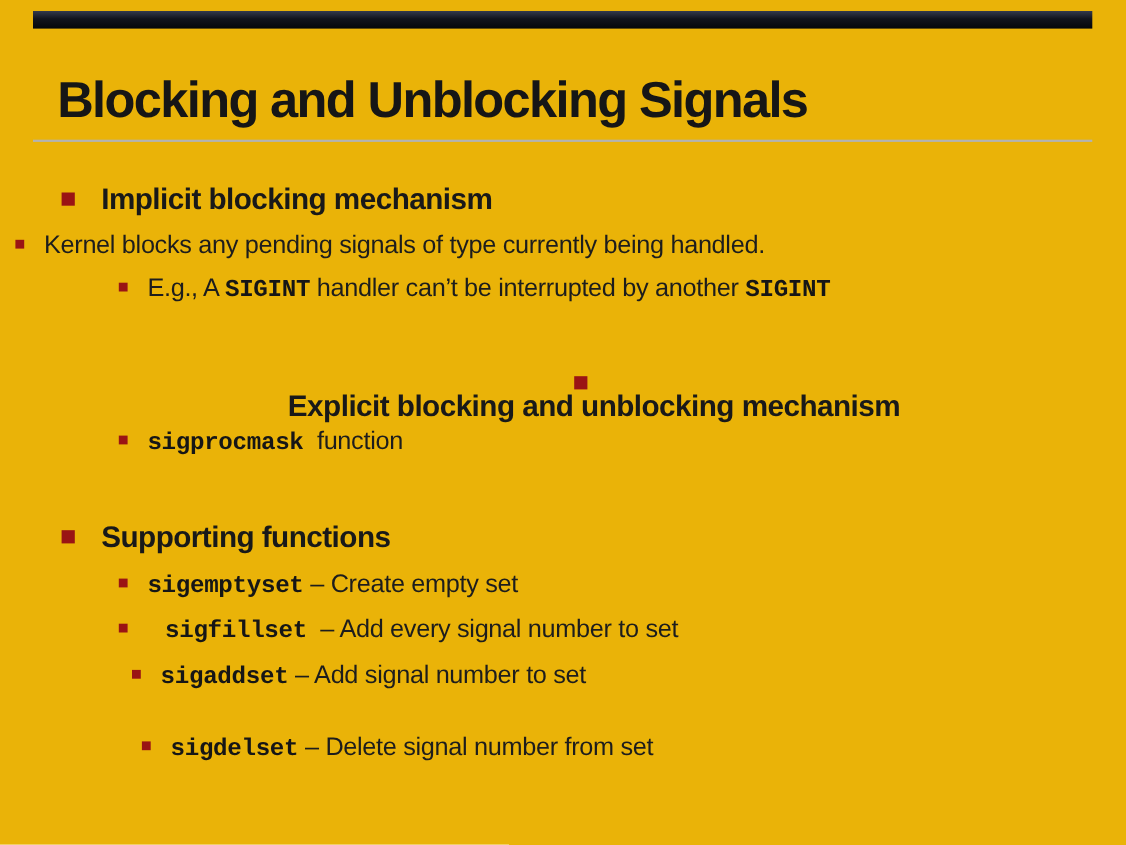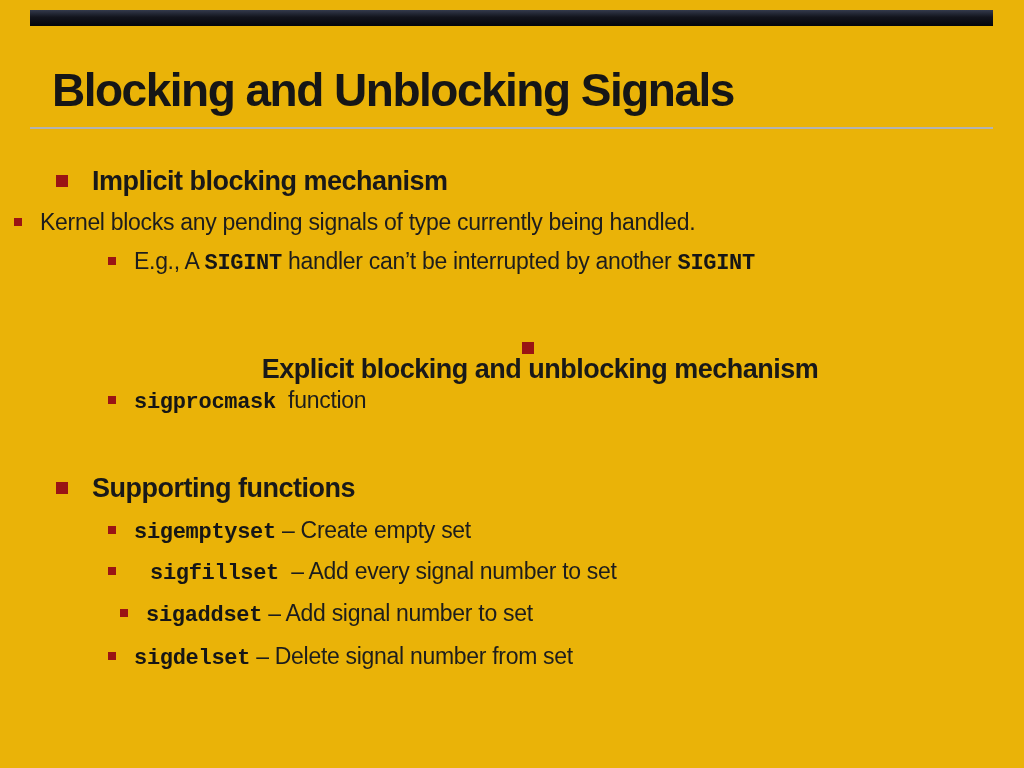--- a/index.html
+++ b/index.html
@@ -122,18 +122,18 @@
         <div class="line-text"><span class="mono">sigemptyset</span><span> – Create empty set</span></div>
       </div>
       <div class="row item" style="top: 553px; gap: 16px;">
         <span class="bullet-s" style="background: rgb(154, 20, 20);"></span>
         <div class="line-text"><span class="mono">sigfillset</span><span>  – Add every signal number to set</span></div>
       </div>
       <div class="row item" style="top: 595px; margin-left: 12px;">
         <span class="bullet-s" style="background: rgb(154, 20, 20);"></span>
         <div class="line-text"><span class="mono">sigaddset</span><span> – Add signal number to set</span></div>
       </div>
-      <div class="row item" style="top: 638px;">
+      <div class="row item" style="top: 660px; margin-left: 21px;">
         <span class="bullet-s" style="background: rgb(154, 20, 20);"></span>
         <div class="line-text"><span class="mono">sigdelset</span><span> – Delete signal number from set</span></div>
       </div>
     </div>
 </div>
 
 </body></html>

